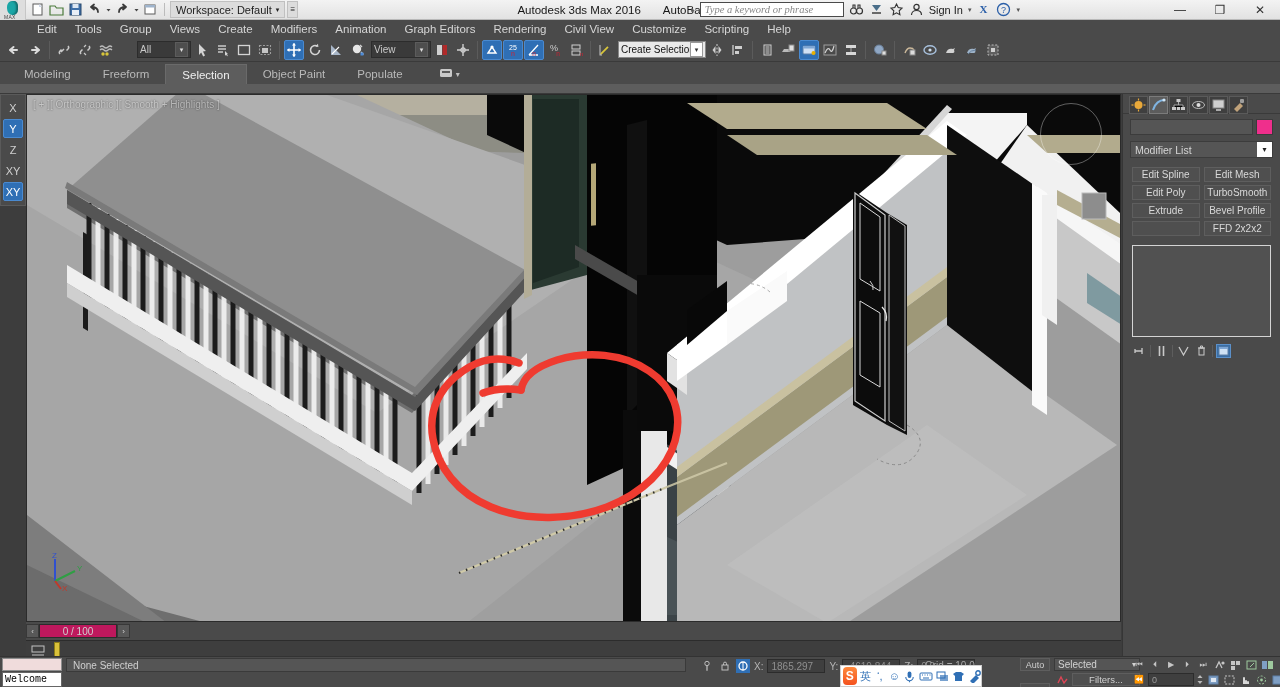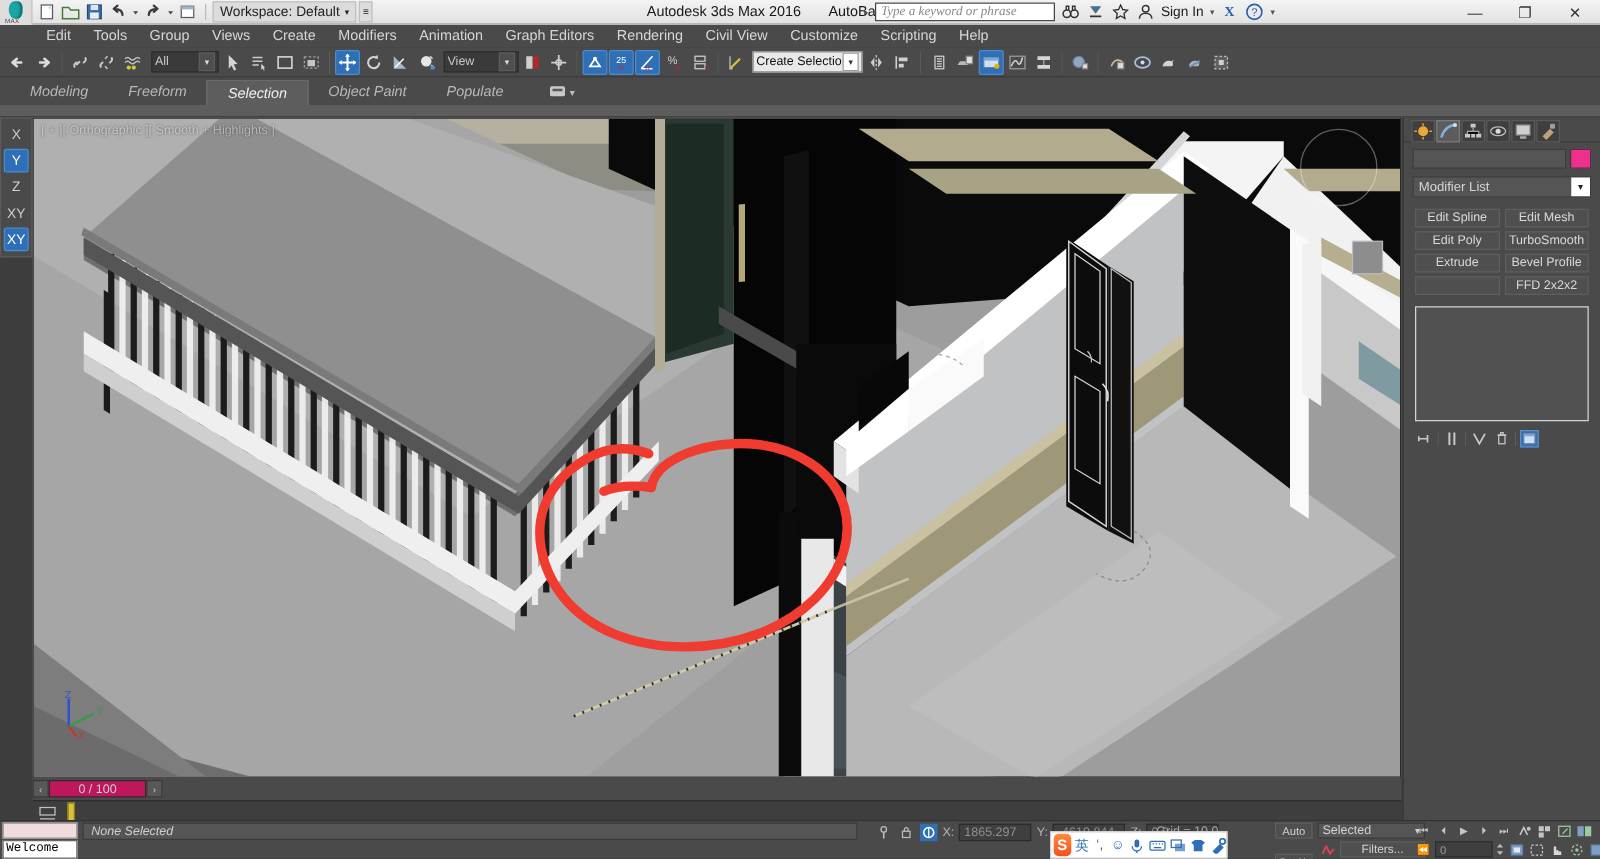--- a/index.html
+++ b/index.html
@@ -58,21 +58,21 @@
     font-size:10px; display:flex; align-items:center; padding:0 2px; position:relative; }
   .combo .cv{ flex:1; overflow:hidden; white-space:nowrap; }
   .combo .cd{ width:13px; height:15px; background:#4e4e4e; border:1px solid #5c5c5c;
     display:flex; align-items:center; justify-content:center; font-size:7px; color:#ddd; }
   .combo.white{ background:#e9e9e9; color:#111; border-color:#888; }
   .combo.white .cd{ background:#fff; border-color:#999; color:#333; }
 
   
   .ribbon{ position:absolute; left:0; top:62px; width:1280px; height:22px;
     background:#4a4a4a; display:flex; align-items:flex-end; padding-left:8px; }
-  .rtab{ padding:0 16px; height:20px; line-height:20px; font-size:11.5px; color:#b9b9b9;font-style:italic; }
+  .rtab{ padding:0 16px; height:20px; line-height:20px; font-size:11.5px; color:#b9b9b9; }
   .rtab.active{ background:#5d5d5d; color:#efefef; border:1px solid #6a6a6a;
     border-bottom:none; }
   .ribbonbody{ position:absolute; left:0; top:84px; width:1280px; height:10px;
     background:#5d5d5d; border-bottom:1px solid #3a3a3a; }
   .rflyout{ display:flex; align-items:center; gap:3px; margin-left:20px; height:20px; }
 
   
   .axisbar{ position:absolute; left:0; top:94px; width:26px; height:112px;
     background:#4a4a4a; border:1px solid #5a5a5a; display:flex; flex-direction:column;
     align-items:center; padding-top:3px; gap:2px; z-index:5; }
@@ -134,21 +134,21 @@
   .statusarea{ position:absolute; left:0; top:656px; width:1280px; height:31px;
     background:#4a4a4a; border-top:1px solid #333; }
   .mrbox{ position:absolute; left:0; top:0; width:62px; height:31px; }
   .mr1{ position:absolute; left:2px; top:1px; width:60px; height:13px; background:#f0dcdc;
     border:1px solid #8e8e8e; }
   .mr2{ position:absolute; left:2px; top:15px; width:60px; height:15px; background:#fff;
     border:1px solid #666; font-size:10px; color:#000; line-height:14px; padding-left:2px;
     font-family:"Liberation Mono", monospace; }
   .statusprompt{ position:absolute; left:66px; top:1px; width:620px; height:14px;
     background:#555; border:1px solid #3a3a3a; font-size:10px; color:#cfcfcf;
-    line-height:13px; padding-left:6px;font-style:italic; }
+    line-height:13px; padding-left:6px; }
   .statusprompt2{ position:absolute; left:66px; top:16px; width:620px; height:14px;
     background:#555; border:1px solid #3a3a3a; font-size:10px; color:#cfcfcf;
     line-height:13px; padding-left:6px; }
   .coordzone{ position:absolute; left:700px; top:2px; display:flex; align-items:center; gap:4px; }
   .cicon{ width:14px; height:14px; display:flex; align-items:center; justify-content:center;
     color:#bdbdbd; font-size:10px; }
   .cicon.on{ background:#2f6fb5; color:#fff; }
   .clabel{ font-size:10px; color:#b5b5b5; }
   .cfield{ width:58px; height:14px; background:#3f3f3f; border:1px solid #2c2c2c;
     font-size:10px; color:#8f8f8f; line-height:13px; padding-left:3px; }
@@ -338,21 +338,21 @@
           <path d="M7 5L9 3M7 11l2 2" stroke="#c9c9c9" stroke-width="1.2"></path>
         </svg>
       </div>
     <div class="tb">
       <svg width="16" height="16" viewBox="0 0 16 16">
           <path d="M2 5q2-2 4 0t4 0 4 0M2 8q2-2 4 0t4 0 4 0" stroke="#bcbcbc" stroke-width="1.3" fill="none"></path>
           <circle cx="5" cy="12" r="1.7" fill="#d8c53a"></circle>
           <circle cx="9" cy="12" r="1.7" fill="#d8c53a"></circle>
         </svg>
       </div>
-    <div class="combo" style="width:54px;margin-left:4px">
+    <div class="combo" style="width:54px;margin-left:20px">
       <span class="cv">All</span>
       <span class="cd">▾</span>
     </div>
     <div class="tb">
       <svg width="16" height="16" viewBox="0 0 16 16">
           <path d="M5 2l7 7-3 .5 2 4-1.8.9-2-4L5 13z" fill="#d4d4d4"></path>
         </svg>
       </div>
     <div class="tb">
       <svg width="16" height="16" viewBox="0 0 16 16">

